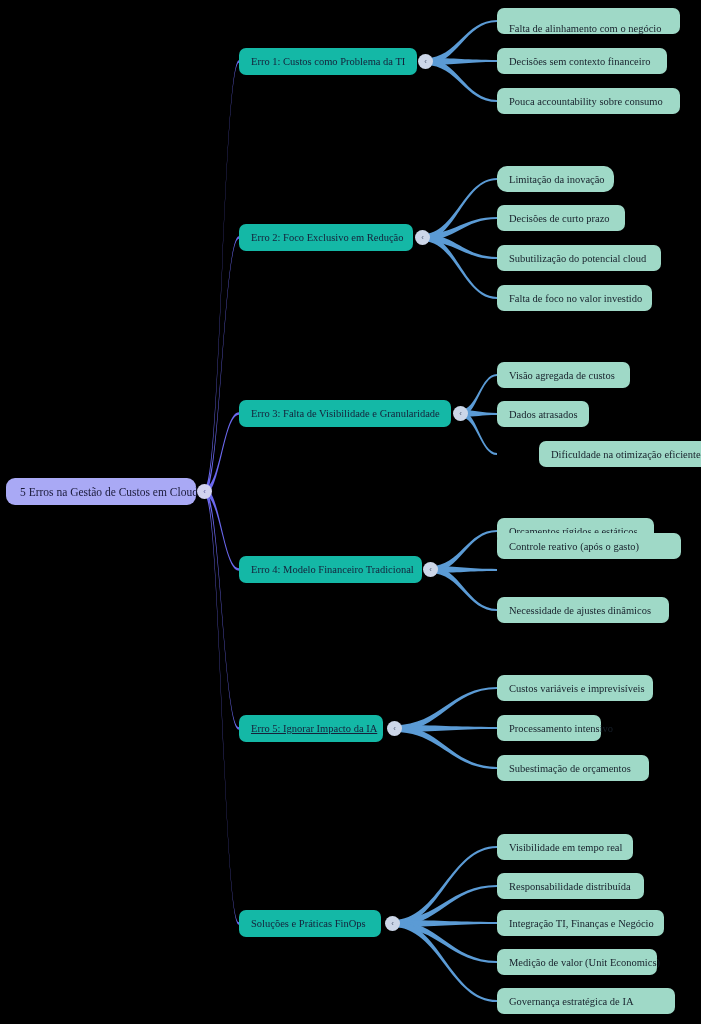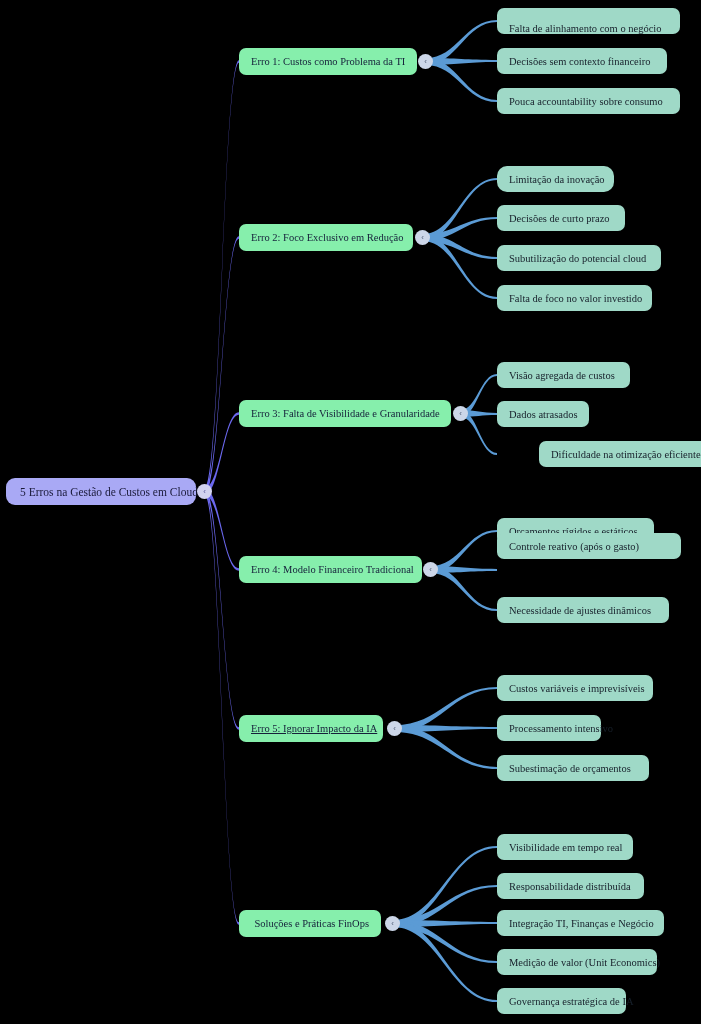--- a/index.html
+++ b/index.html
@@ -6,21 +6,21 @@
   html,body{margin:0;padding:0;background:#000;}
   body{width:701px;height:1024px;overflow:hidden;
        font-family:"Liberation Serif","DejaVu Serif",serif;}
   #stage{position:relative;width:701px;height:1024px;background:#000;}
   svg#edges{position:absolute;left:0;top:0;width:701px;height:1024px;}
   .node{position:absolute;box-sizing:border-box;display:flex;align-items:center;
         border-radius:7px;white-space:nowrap;}
   .node .lbl{display:block;width:100%;}
   .node-root{background:#a9a9f5;color:#1b1b3a;border-radius:9px;
              font-size:11.5px;padding:0 14px;}
-  .node-branch{background:#86efac;color:#15203a;font-size:10.5px;padding:0 12px;text-align:right;}
+  .node-branch{background:#14b8a6;color:#15203a;font-size:10.5px;padding:0 12px;}
   .node-leaf{background:#9fd9c7;color:#17202b;font-size:10.5px;padding:0 12px;}
   .toggle{position:absolute;width:15px;height:15px;border-radius:50%;
           background:#ccd6e8;display:flex;align-items:center;justify-content:center;
           font-family:"Liberation Sans",sans-serif;font-size:8px;color:#55627a;
           line-height:1;cursor:pointer;}
   .toggle-root{background:#d2d2ef;color:#5a5a9e;}
 </style>
 </head>
 <body>
 
@@ -136,17 +136,17 @@
       </div>
       <div class="node node-leaf" style="left: 497px; top: 873px; width: 147px; height: 26px;">
         <span class="lbl">Responsabilidade distribuída</span>
       </div>
       <div class="node node-leaf" style="left: 497px; top: 910px; width: 167px; height: 26px;">
         <span class="lbl">Integração TI, Finanças e Negócio</span>
       </div>
       <div class="node node-leaf" style="left: 497px; top: 949px; width: 160px; height: 26px;">
         <span class="lbl">Medição de valor (Unit Economics)</span>
       </div>
-      <div class="node node-leaf" style="left: 497px; top: 988px; width: 129px; height: 26px;">
+      <div class="node node-leaf" style="left: 497px; top: 988px; width: 178px; height: 26px;">
         <span class="lbl">Governança estratégica de IA</span>
       </div>
     </div>
 </div>
 
 </body></html>

